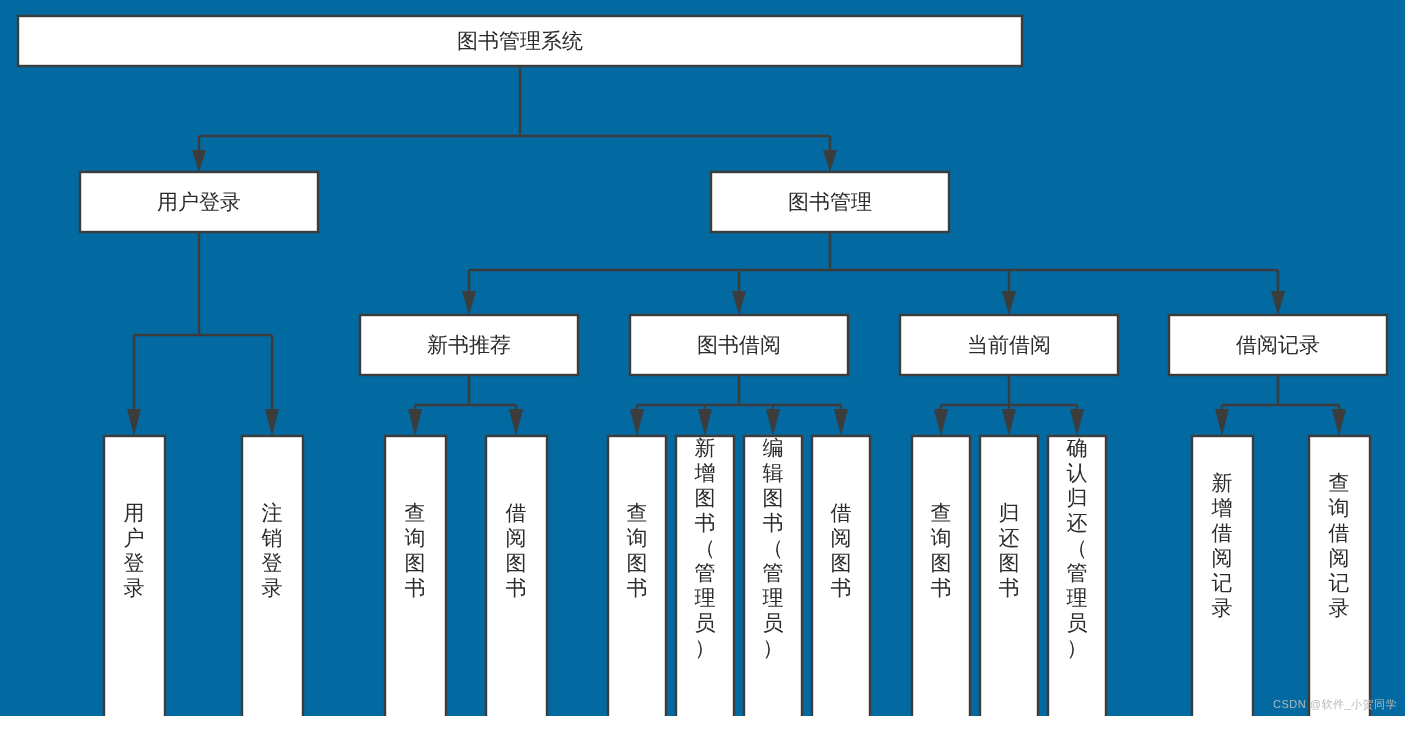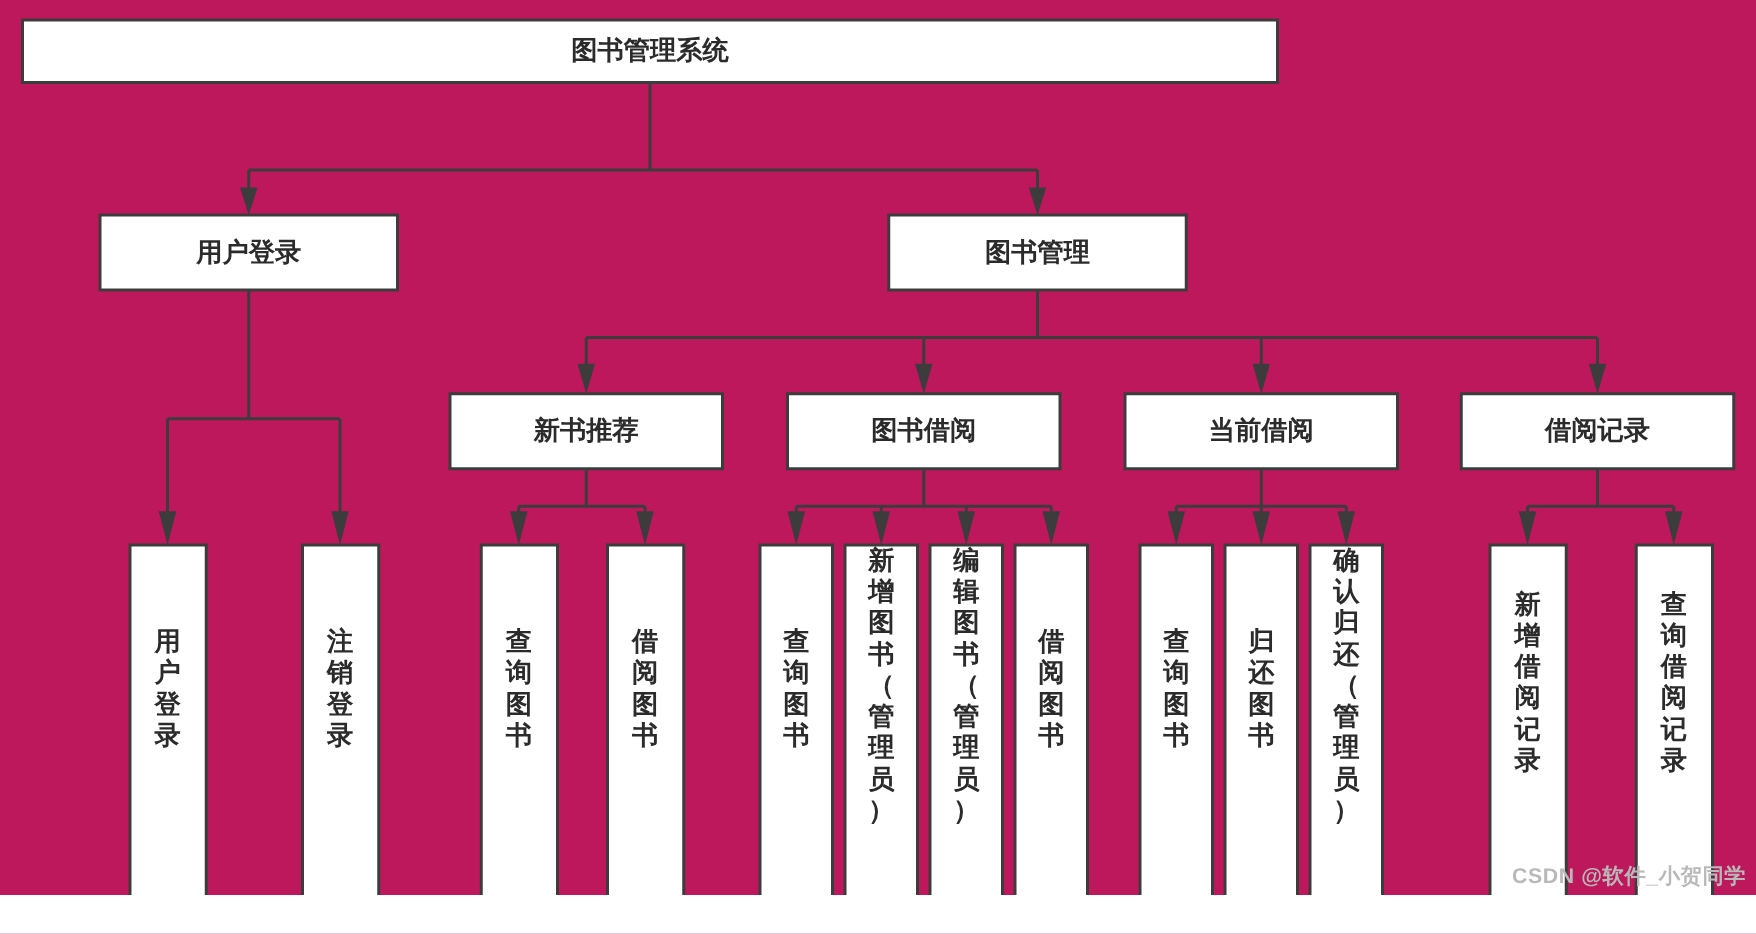--- a/index.html
+++ b/index.html
@@ -7,23 +7,22 @@
     padding: 0;
     background: #ffffff;
   }
   body {
     font-family: "Liberation Sans", "DejaVu Sans", sans-serif;
   }
   #diagram-root {
     position: relative;
     width: 1405px;
     height: 716px;
-    background: #be185d;
+    background: #0369a1;
     overflow: hidden;
-    font-weight: bold;
   }
   svg#tree-svg {
     position: absolute;
     left: 0;
     top: 0;
     width: 1405px;
     height: 747px;
   }
   .node-box {
     fill: #ffffff;
@@ -51,21 +50,21 @@
     font-family: "Liberation Sans", "DejaVu Sans", sans-serif;
     font-size: 21px;
     fill: #2b2b2b;
     text-anchor: middle;
   }
   .watermark {
     position: absolute;
     right: 8px;
     bottom: 4px;
     font-family: "Liberation Sans", "DejaVu Sans", sans-serif;
-    font-size: 17px;
+    font-size: 11px;
     color: #b9b9b9;
     letter-spacing: 0.5px;
     white-space: nowrap;
     pointer-events: none;
   }
 </style>
 </head>
 <body>
 
 <div id="diagram-root">

